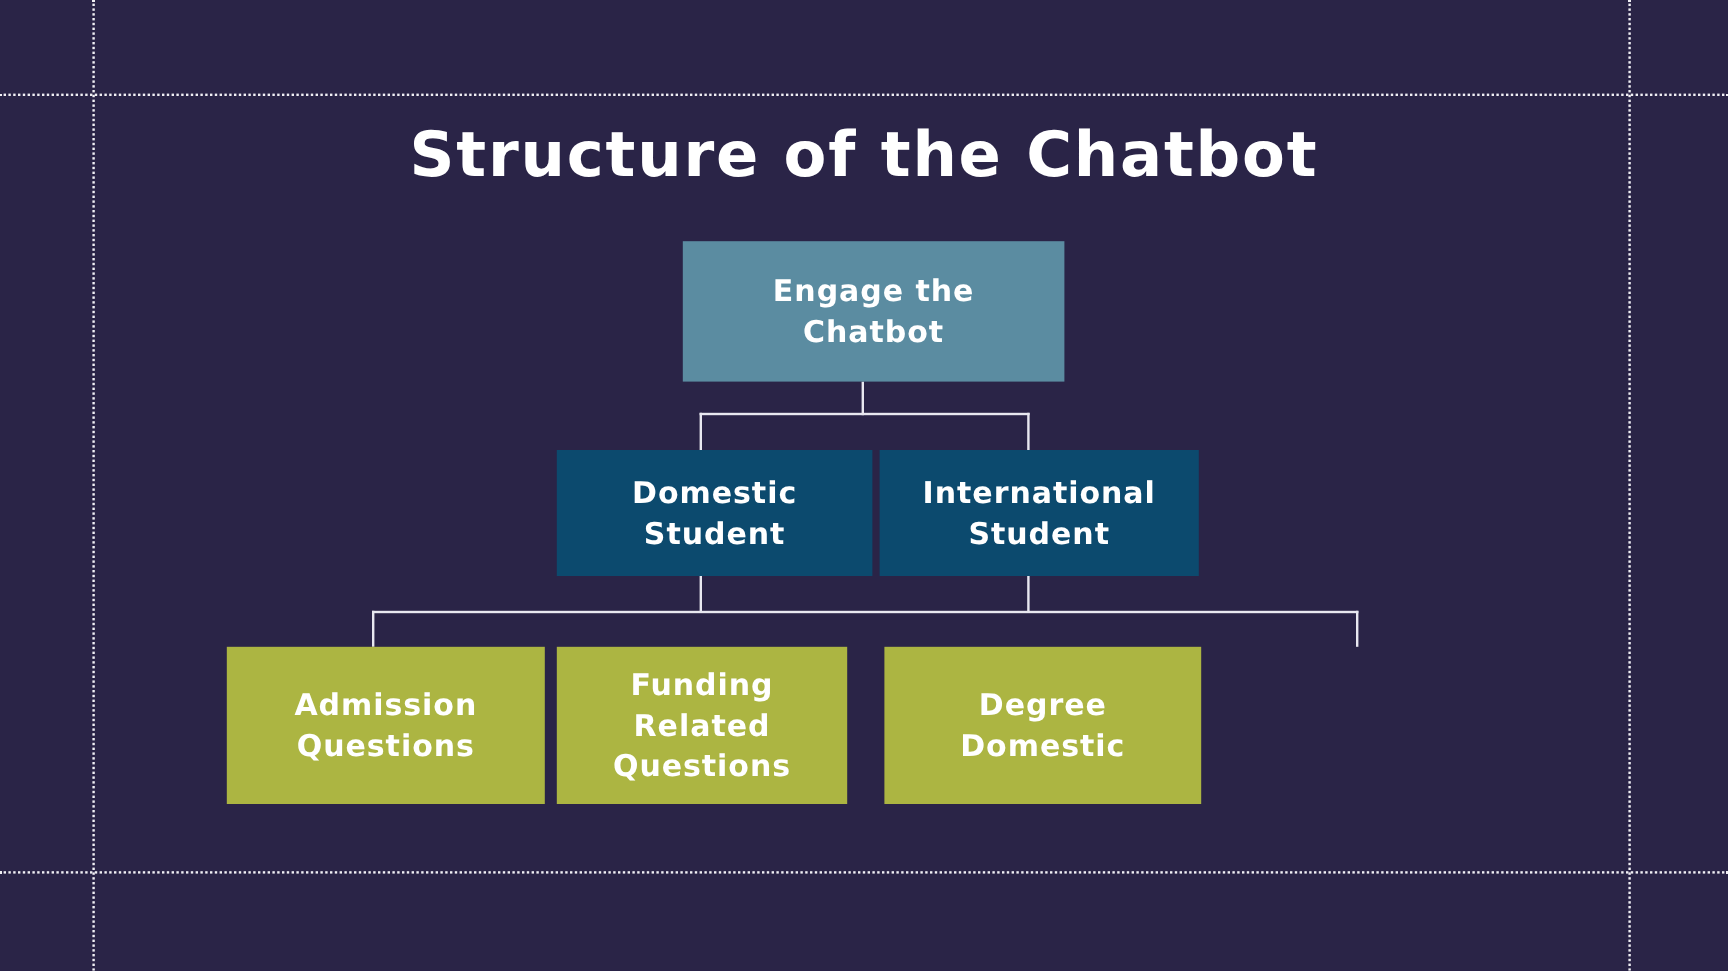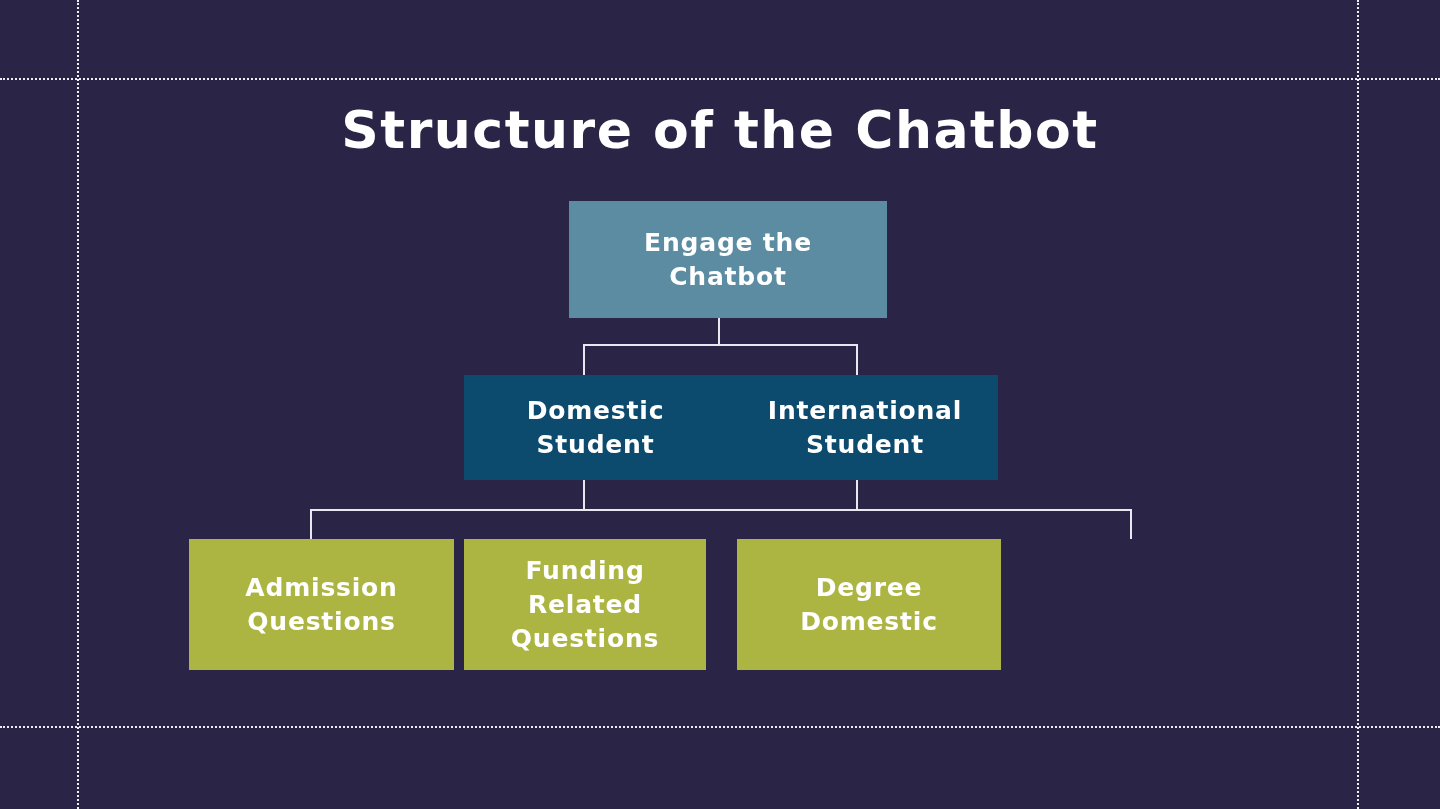--- a/index.html
+++ b/index.html
@@ -62,21 +62,21 @@
     font-size: 25px;
     line-height: 34px;
     letter-spacing: 0.8px;
     white-space: pre-line;
     margin-left: 12px;
   }
   .node.root   { background: #5b8ca1; left: 557px; top: 201px; width: 318px; height: 117px; }
   .node.gold   { background: #0c4a6e; top: 375px; height: 105px; }
   .node.green  { background: #acb542; top: 539px; height: 131px; }
   #node-domestic      { left: 452px; width: 263px; }
-  #node-international { left: 692px; width: 266px; padding-left: 28px; }
+  #node-international { left: 721px; width: 266px; }
   #node-admission { left: 177px; width: 265px; }
   #node-funding   { left: 452px; width: 242px; }
   #node-degree    { left: 725px; width: 264px; }
   #node-work      { left: 998px; width: 265px; }
 </style>
 </head>
 <body>
 
 <div class="slide">
 

